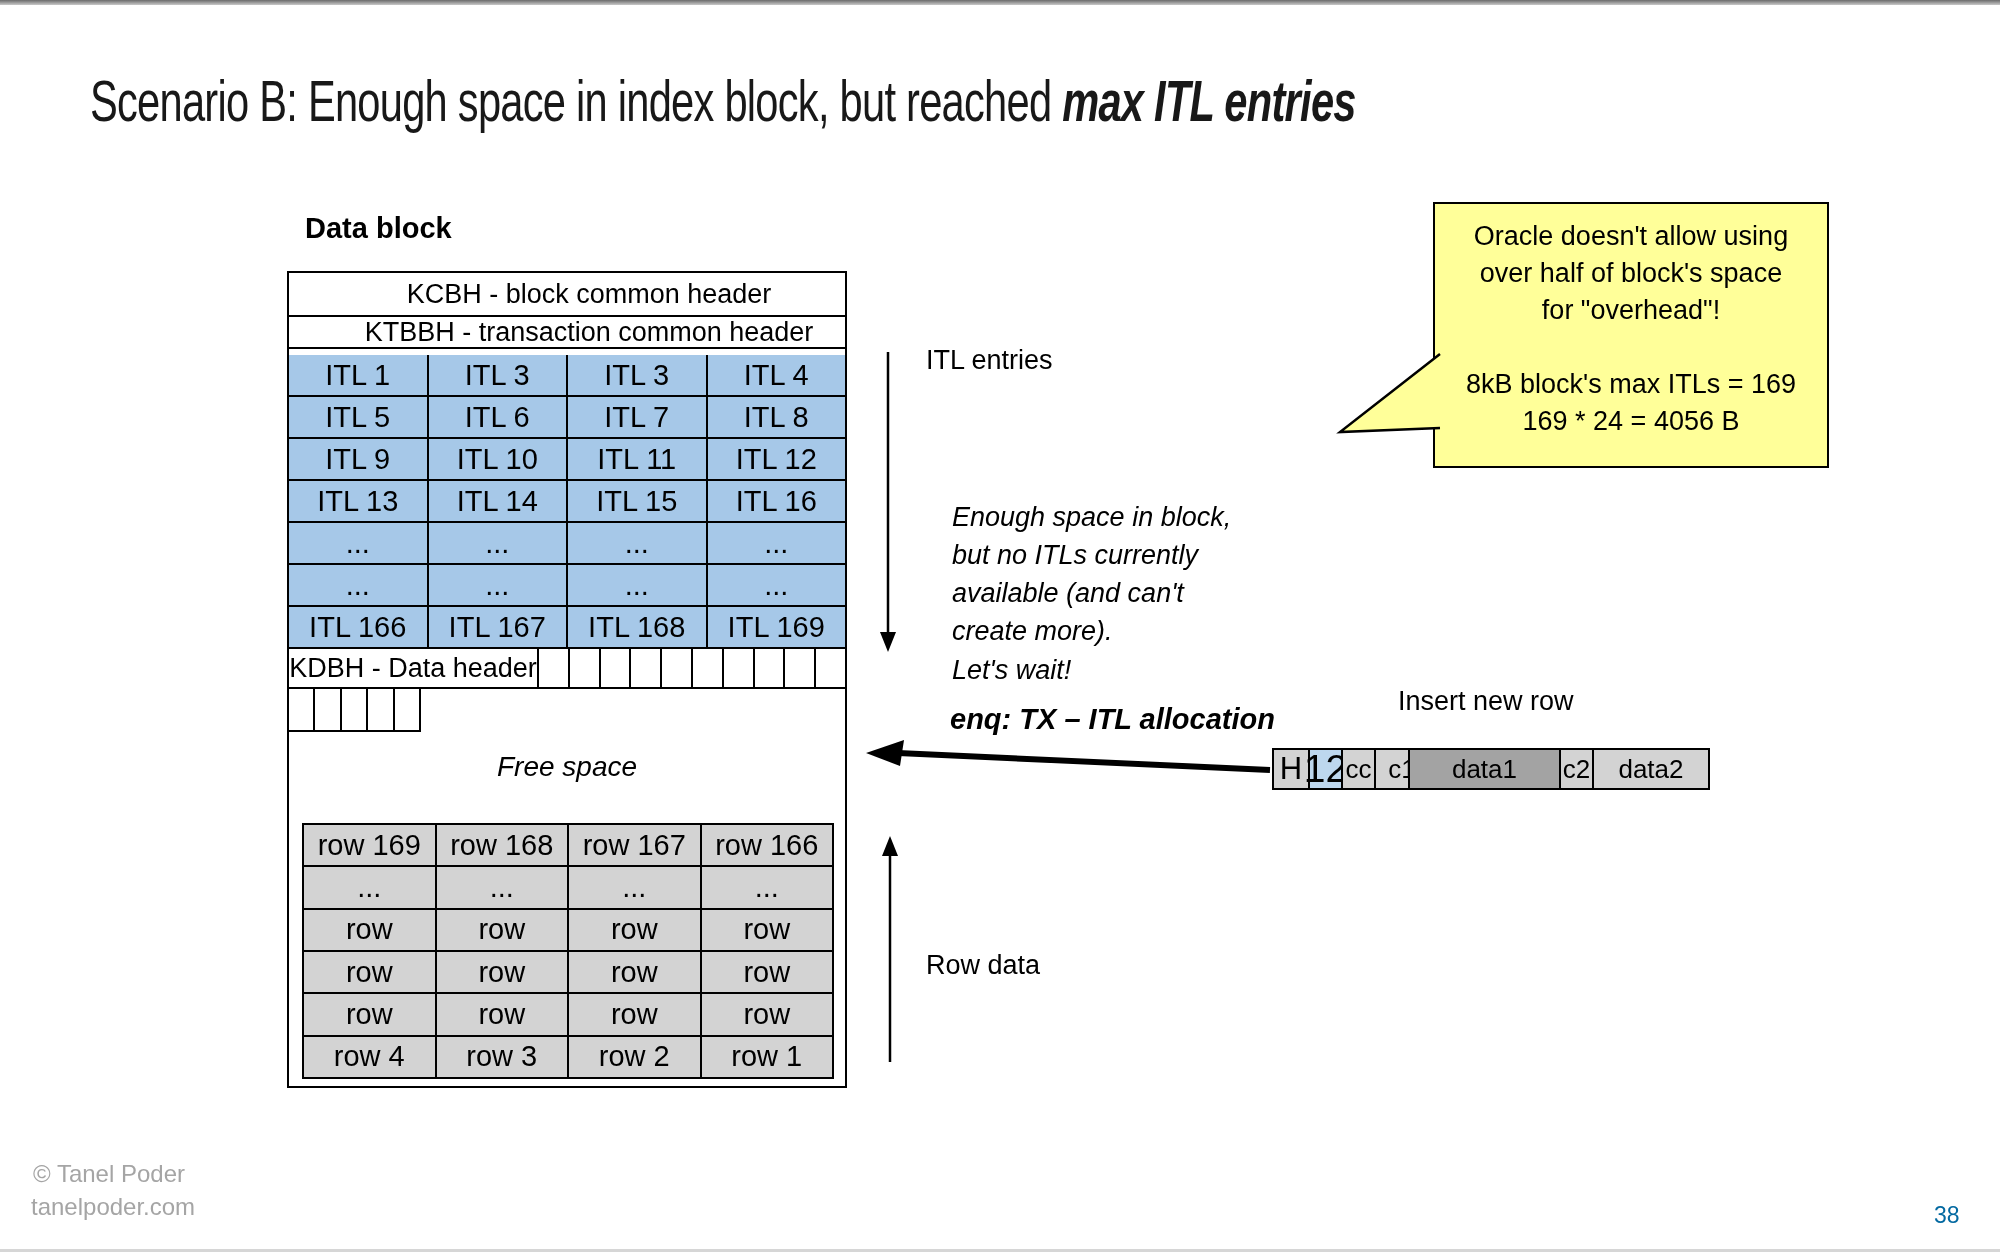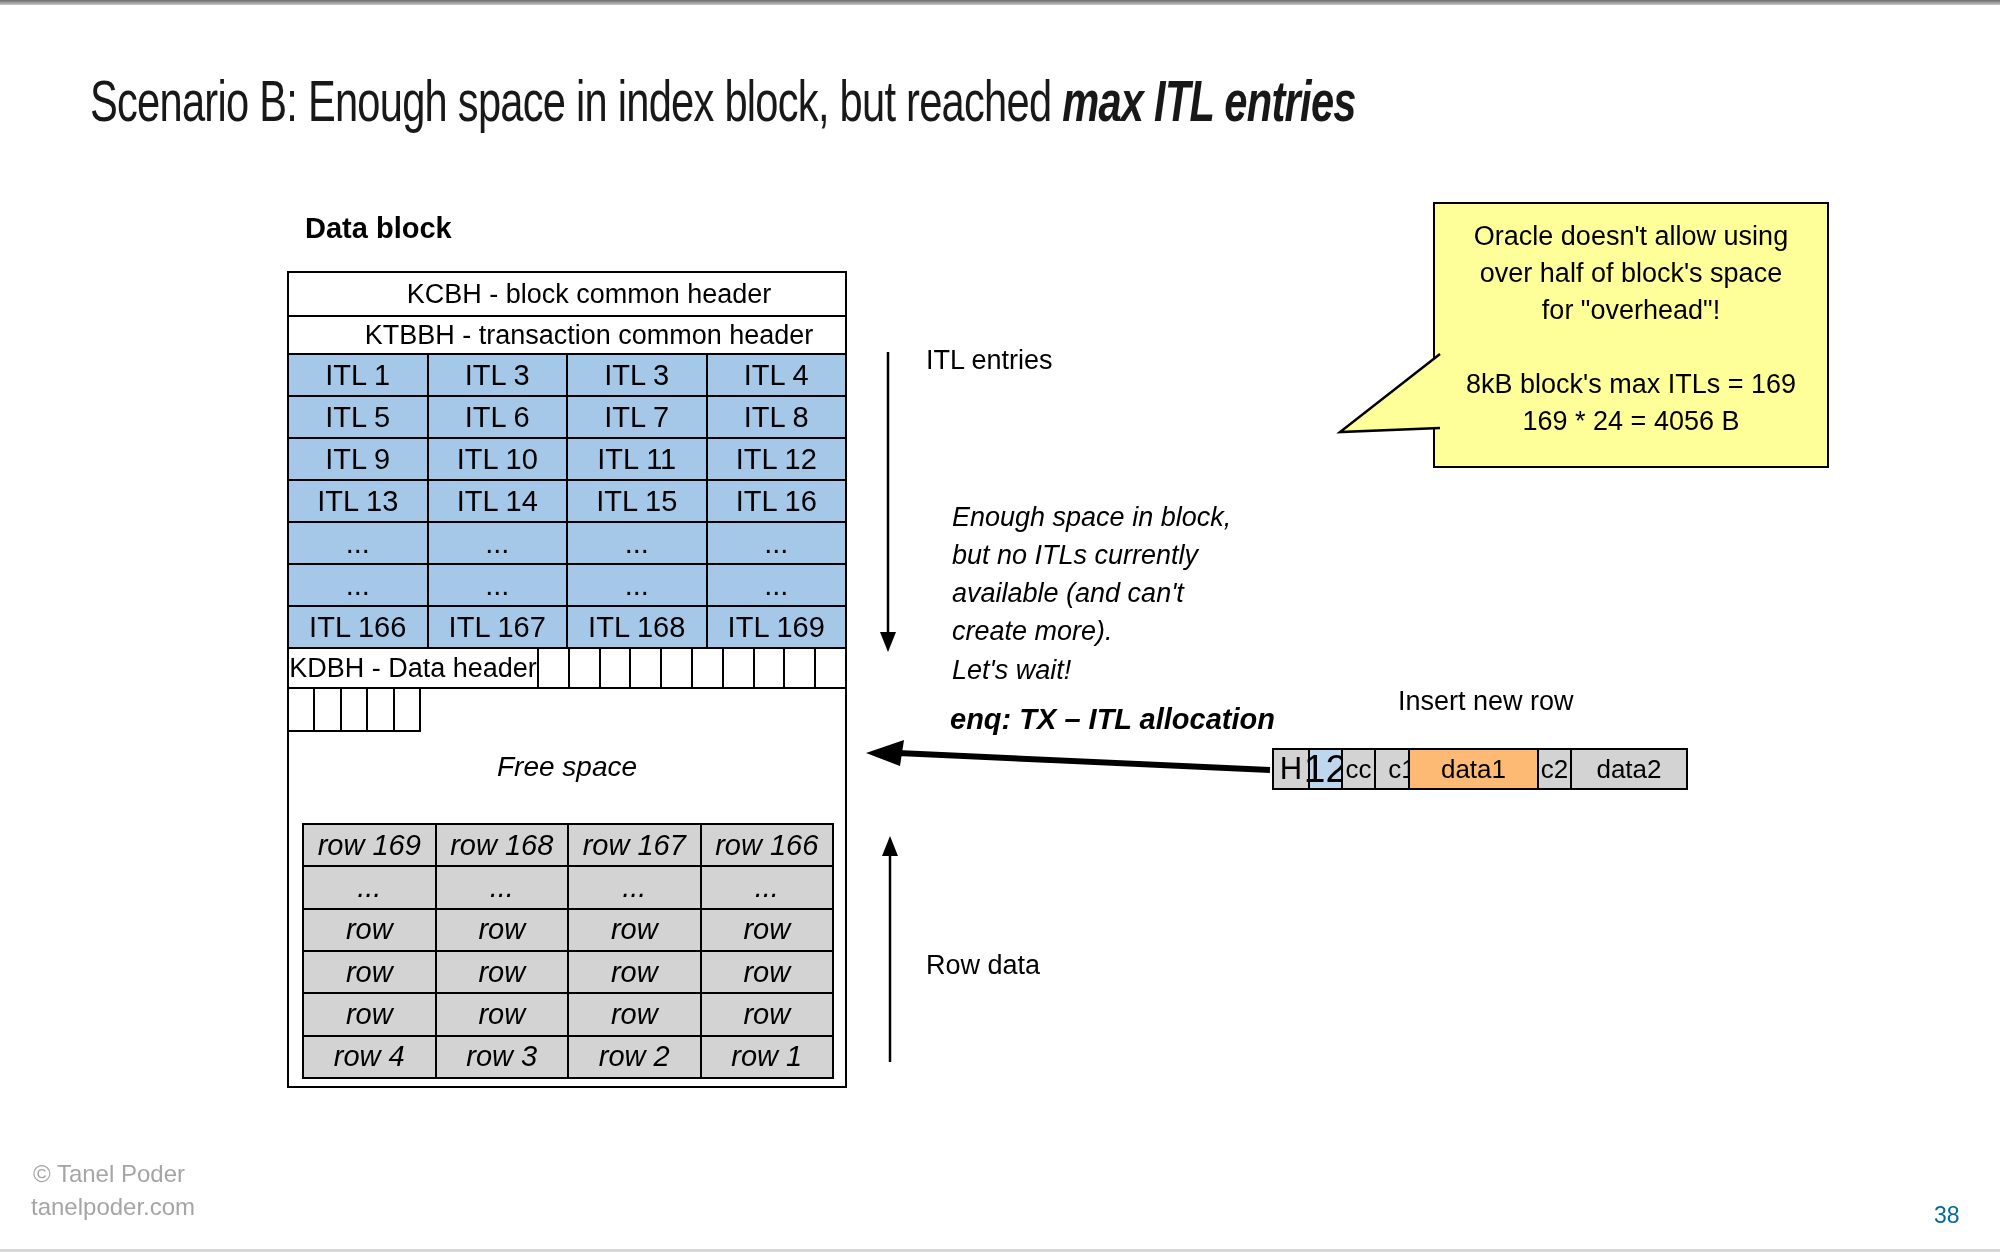--- a/index.html
+++ b/index.html
@@ -15,40 +15,40 @@
          letter-spacing:-1px;}
   .title .emph{font-weight:700;font-style:italic;}
 
   
   .db-label{position:absolute;left:305px;top:212px;font-size:29px;font-weight:700;}
   .datablock{position:absolute;left:287px;top:271px;width:560px;height:817px;
              border:2px solid #000;box-sizing:border-box;background:#fff;}
   .db-row{position:absolute;left:0;width:100%;box-sizing:border-box;display:flex;
           align-items:center;justify-content:center;font-size:27px;padding-left:44px;}
   .kcbh{top:0;height:44px;border-bottom:2px solid #000;}
-  .ktbbh{top:44px;height:38px;border-bottom:2px solid #000;}
+  .ktbbh{top:44px;height:32px;border-bottom:2px solid #000;}
   .itl-grid{position:absolute;left:0;top:82px;width:100%;height:292px;display:grid;
             grid-template-columns:repeat(4,1fr);grid-auto-rows:1fr;gap:2px;background:#000;}
   .cell{display:flex;align-items:center;justify-content:center;font-size:29px;}
   .itl{background:var(--itl-blue);}
   .gray{background:var(--cell-gray);}
   .kdbh-row{position:absolute;left:0;top:374px;width:100%;height:42px;box-sizing:border-box;
             border-top:2px solid #000;border-bottom:2px solid #000;display:flex;}
   .kdbh-label{width:250px;box-sizing:border-box;border-right:2px solid #000;display:flex;
               align-items:center;justify-content:center;font-size:27px;}
   .kdbh-slots{flex:1;display:flex;}
   .slot{flex:1;box-sizing:border-box;border-right:2px solid #000;background:#fff;}
   .slot:last-child{border-right:none;}
   .strip{position:absolute;left:0;top:416px;width:132px;height:43px;box-sizing:border-box;
          border-right:2px solid #000;border-bottom:2px solid #000;display:flex;}
   .free-label{position:absolute;left:0;top:478px;width:100%;text-align:center;
               font-size:28px;font-style:italic;}
   .row-grid{position:absolute;left:13px;top:550px;width:532px;height:256px;box-sizing:border-box;
             border:2px solid #000;display:grid;grid-template-columns:repeat(4,1fr);
-            grid-auto-rows:1fr;gap:2px;background:#000;font-style:italic;}
+            grid-auto-rows:1fr;gap:2px;background:#000;}
 
   
   .lbl{position:absolute;font-size:27px;}
   .itl-entries{left:926px;top:345px;}
   .note{left:952px;top:498px;font-style:italic;line-height:38px;}
   .lets-wait{left:952px;top:655px;font-style:italic;}
   .enq{left:950px;top:703px;font-size:29px;font-weight:700;font-style:italic;}
   .row-data{left:926px;top:950px;}
   .insert-label{left:1398px;top:686px;}
 
@@ -207,21 +207,21 @@
   <svg class="callout-tail" width="112" height="92" viewBox="0 0 112 92">
     <polygon points="110,6 10,84 110,80" fill="#FFFF99"></polygon>
     <path d="M110,6 L10,84 L110,80" stroke="#000" stroke-width="2.5" fill="none"></path>
   </svg>
 
   <div class="insert-row" id="insert-row">
       <div class="irc" style="width: 38px; background: rgb(211, 211, 211);">H</div>
       <div class="irc" style="width: 35px; background: rgb(189, 215, 238);">12</div>
       <div class="irc" style="width: 35px; background: rgb(211, 211, 211);">cc</div>
       <div class="irc" style="width: 36px; background: rgb(211, 211, 211); padding-left: 20px;">c1</div>
-      <div class="irc" style="width: 131px; background: #fdba74;">data1</div>
+      <div class="irc" style="width: 153px; background: #a3a3a3;">data1</div>
       <div class="irc" style="width: 35px; background: rgb(211, 211, 211);">c2</div>
       <div class="irc" style="width: 118px; background: rgb(211, 211, 211);">data2</div>
     </div>
 
   <div class="foot foot-copy">© Tanel Poder</div>
   <div class="foot foot-site">tanelpoder.com</div>
   <div class="foot foot-page">38</div>
 
   <div class="bottombar"></div>
 </div>

